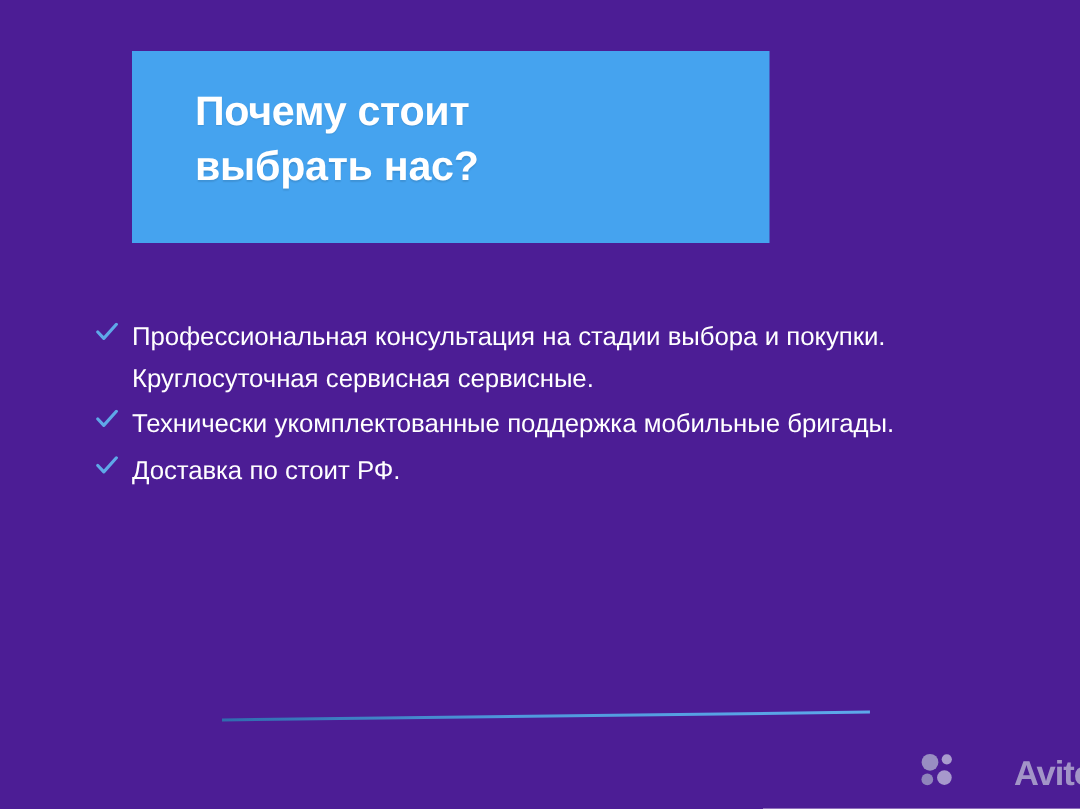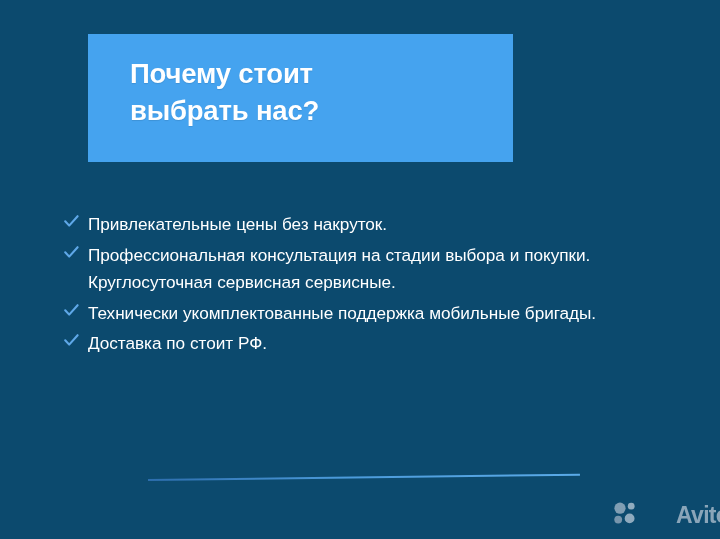--- a/index.html
+++ b/index.html
@@ -11,21 +11,21 @@
     width: 720px;
     height: 539px;
     overflow: hidden;
     font-family: "Liberation Sans", "DejaVu Sans", sans-serif;
   }
 
   #slide {
     position: relative;
     width: 720px;
     height: 539px;
-    background: #0c4a6e;
+    background: #4c1d95;
     box-sizing: border-box;
     overflow: hidden;
     text-decoration: underline;
   }
 
   
   #heading-panel {
     position: absolute;
     left: 88px;
     top: 34px;
@@ -129,28 +129,20 @@
 выбрать нас?</div>
   </div>
 
   <ul id="benefits-list">
     <li class="benefit-item">
       <span class="check-icon">
         <svg width="15" height="13" viewBox="0 0 15 13" aria-hidden="true">
           <path d="M1.2 6.3 L5.2 10.6 L13.6 1.2" fill="none" stroke="currentColor" stroke-width="2.1" stroke-linecap="round" stroke-linejoin="round"></path>
         </svg>
       </span>
-      <span class="benefit-text">Привлекательные цены без накруток.</span>
-    </li>
-    <li class="benefit-item">
-      <span class="check-icon">
-        <svg width="15" height="13" viewBox="0 0 15 13" aria-hidden="true">
-          <path d="M1.2 6.3 L5.2 10.6 L13.6 1.2" fill="none" stroke="currentColor" stroke-width="2.1" stroke-linecap="round" stroke-linejoin="round"></path>
-        </svg>
-      </span>
       <span class="benefit-text">Профессиональная консультация на стадии выбора и покупки. Круглосуточная сервисная сервисные.</span>
     </li>
     <li class="benefit-item">
       <span class="check-icon">
         <svg width="15" height="13" viewBox="0 0 15 13" aria-hidden="true">
           <path d="M1.2 6.3 L5.2 10.6 L13.6 1.2" fill="none" stroke="currentColor" stroke-width="2.1" stroke-linecap="round" stroke-linejoin="round"></path>
         </svg>
       </span>
       <span class="benefit-text">Технически укомплектованные поддержка мобильные бригады.</span>
     </li>

